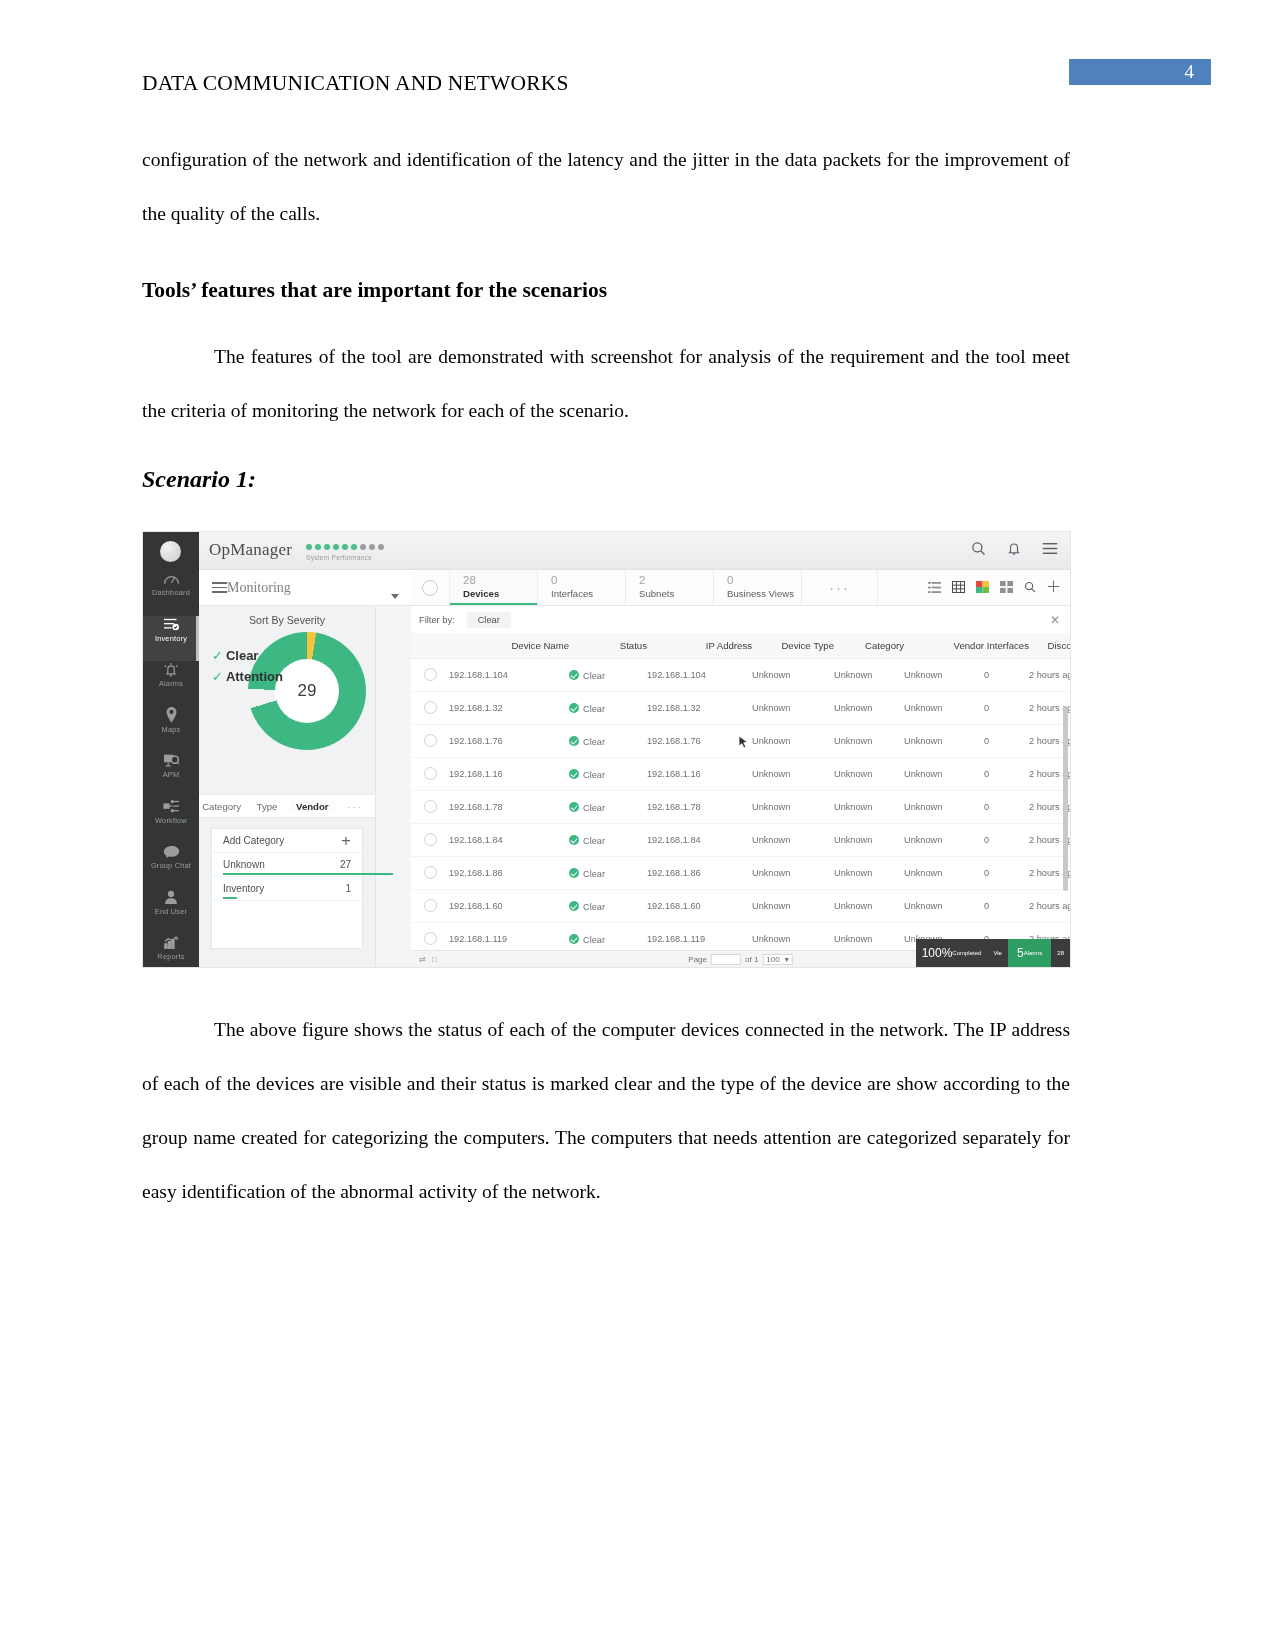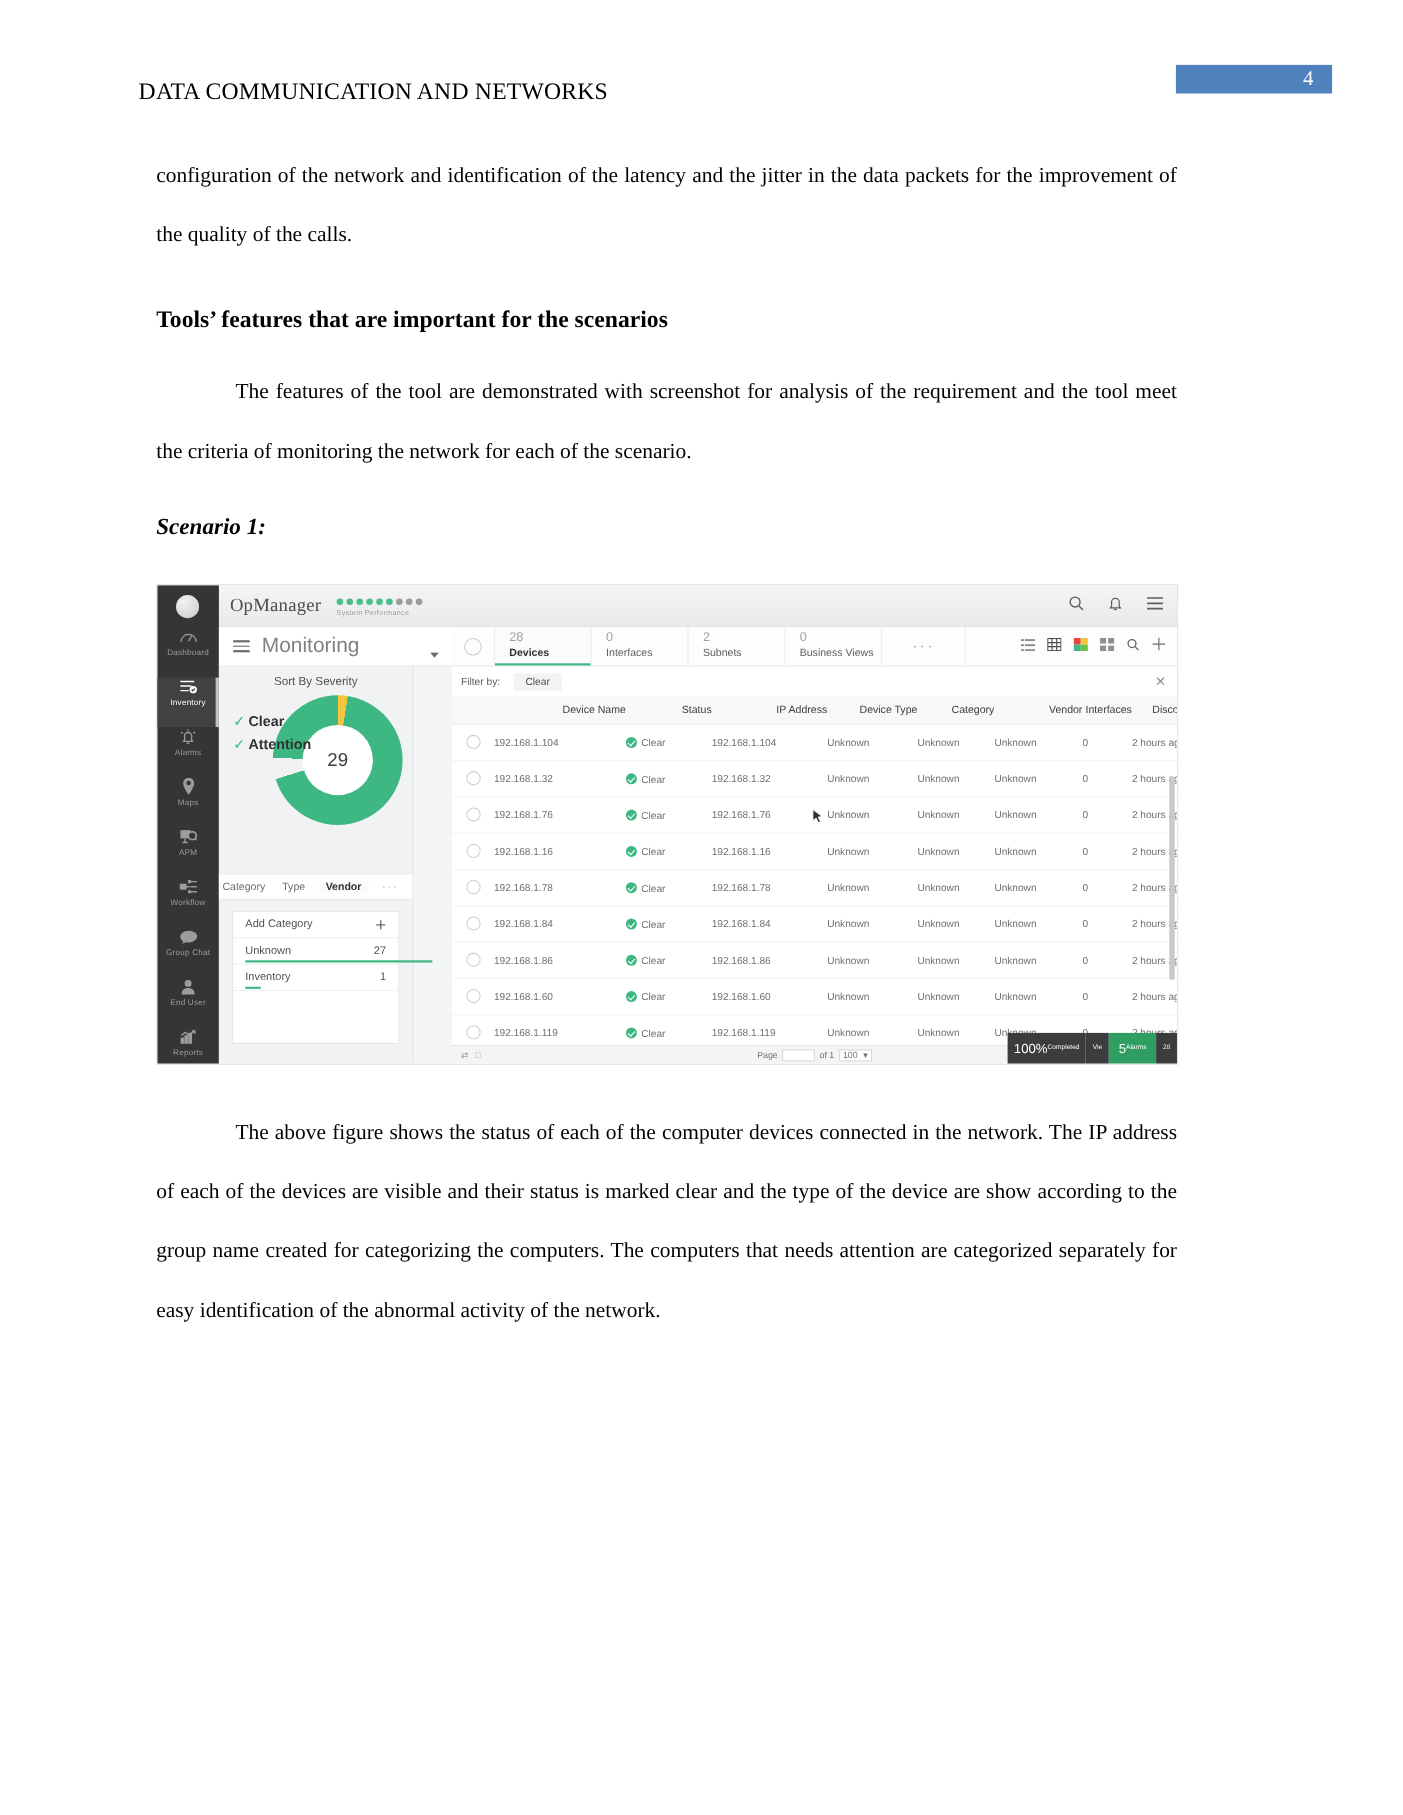--- a/index.html
+++ b/index.html
@@ -24,21 +24,21 @@
     color: #ffffff;
     font-family: "Liberation Serif", serif;
     font-size: 19px;
     text-align: right;
     padding-right: 17px;
     line-height: 26px;
   }
 
   .doc-header {
     position: absolute;
-    top: 71px; left: 126px;
+    top: 71px; left: 142px;
     font-size: 21.5px;
     color: #000;
     letter-spacing: 0.2px;
   }
 
   .body-block {
     position: absolute;
     left: 142px;
     width: 928px;
     font-size: 19.5px;
@@ -52,21 +52,21 @@
     position: absolute;
     left: 142px;
     font-size: 21.5px;
     font-weight: bold;
     color: #000;
   }
 
   .h3i {
     position: absolute;
     left: 142px;
-    font-size: 21px;
+    font-size: 24px;
     font-weight: bold;
     font-style: italic;
     color: #000;
   }
 
   .indent { display: inline-block; width: 72px; }
 
   
   .shot {
     position: absolute;
@@ -125,21 +125,21 @@
   .side-ico { height: 17px; display:flex; align-items:center; }
   .side-ico svg { display:block; }
 
   
   .subnav {
     position: absolute; top: 38px; left: 56px; width: 212px; height: 36px;
     background: #ffffff; border-bottom: 1px solid #e4e6e8;
     display:flex; align-items:center;
   }
   .subnav .hb { margin-left: 13px; }
-  .subnav .ttl { margin-left: 11px; font-size: 19px; color:#7f8183; }
+  .subnav .ttl { font-size: 14px; color:#7f8183;font-family:Liberation Serif, serif; }
   .subnav .cv { position:absolute; right: 12px; top: 15px; }
 
   
   .stats {
     position: absolute; top: 38px; left: 268px; right: 0; height: 36px;
     background: #fdfdfd; border-bottom: 1px solid #e4e6e8;
     display:flex; align-items:stretch;
   }
   .stat-circle { width: 38px; display:flex; align-items:center; justify-content:center; }
   .stat-circle i { width: 16px; height:16px; border-radius:50%; border:1.4px solid #c9cbcd; display:block;}

